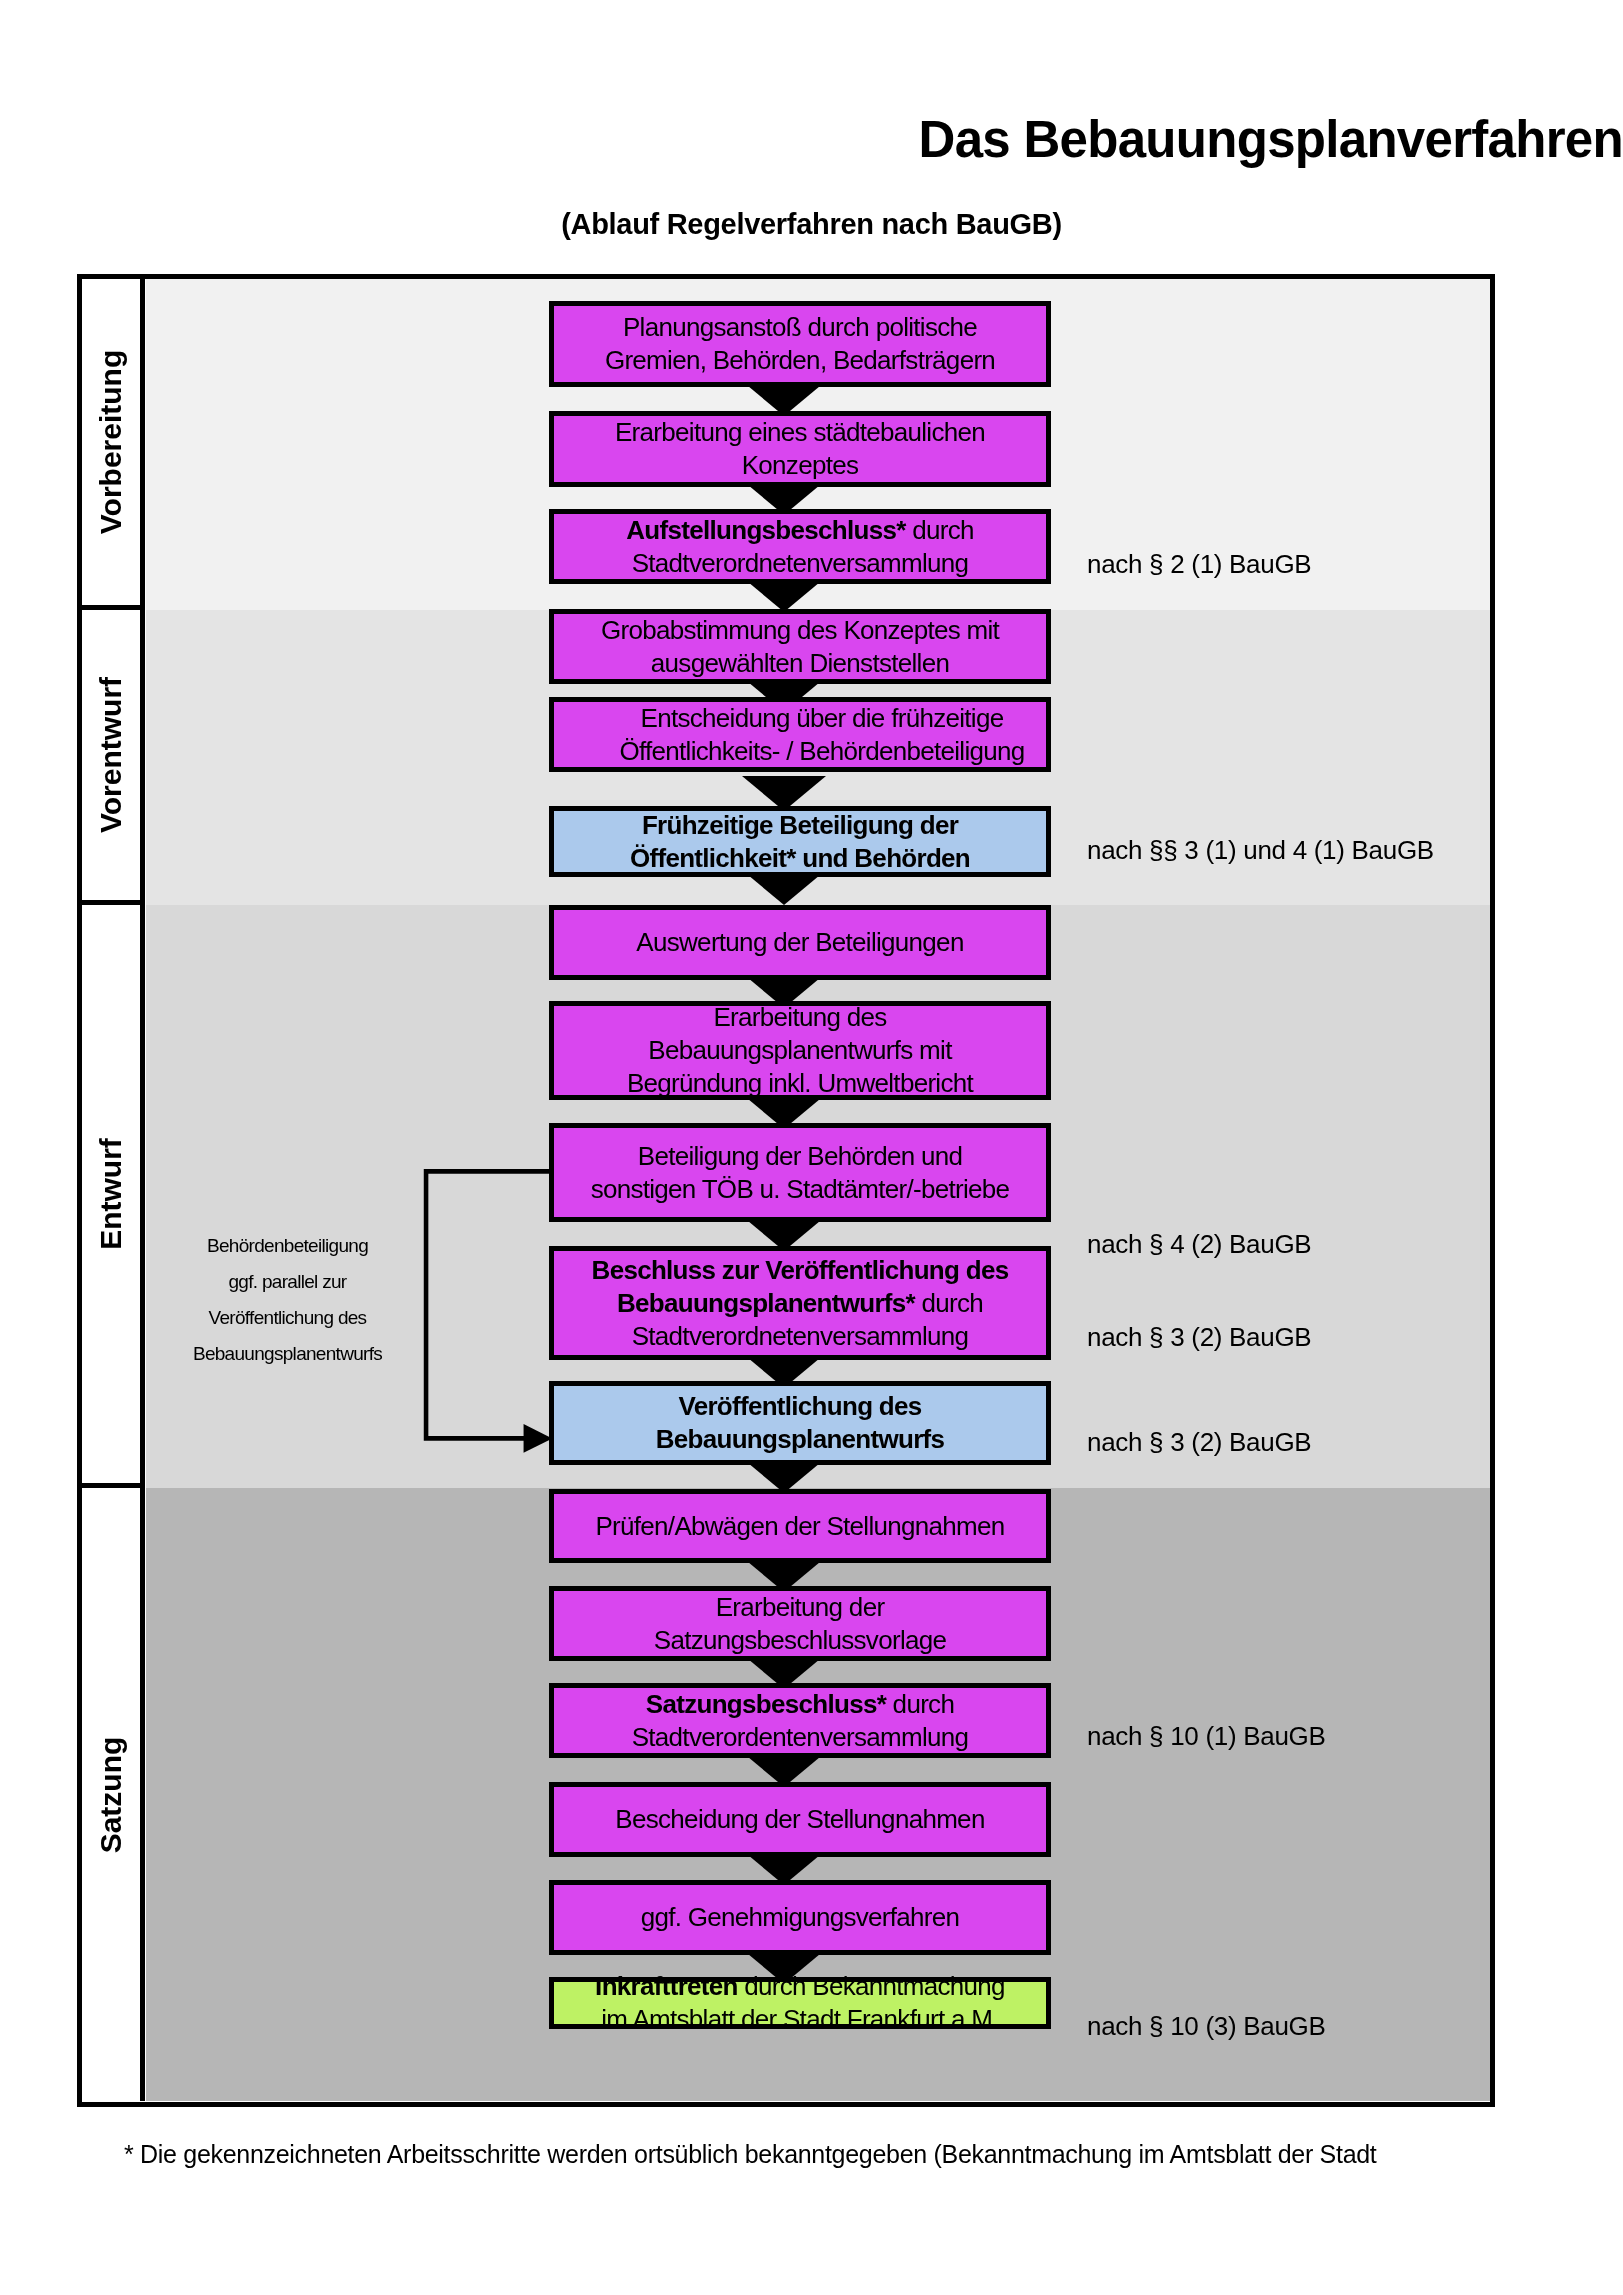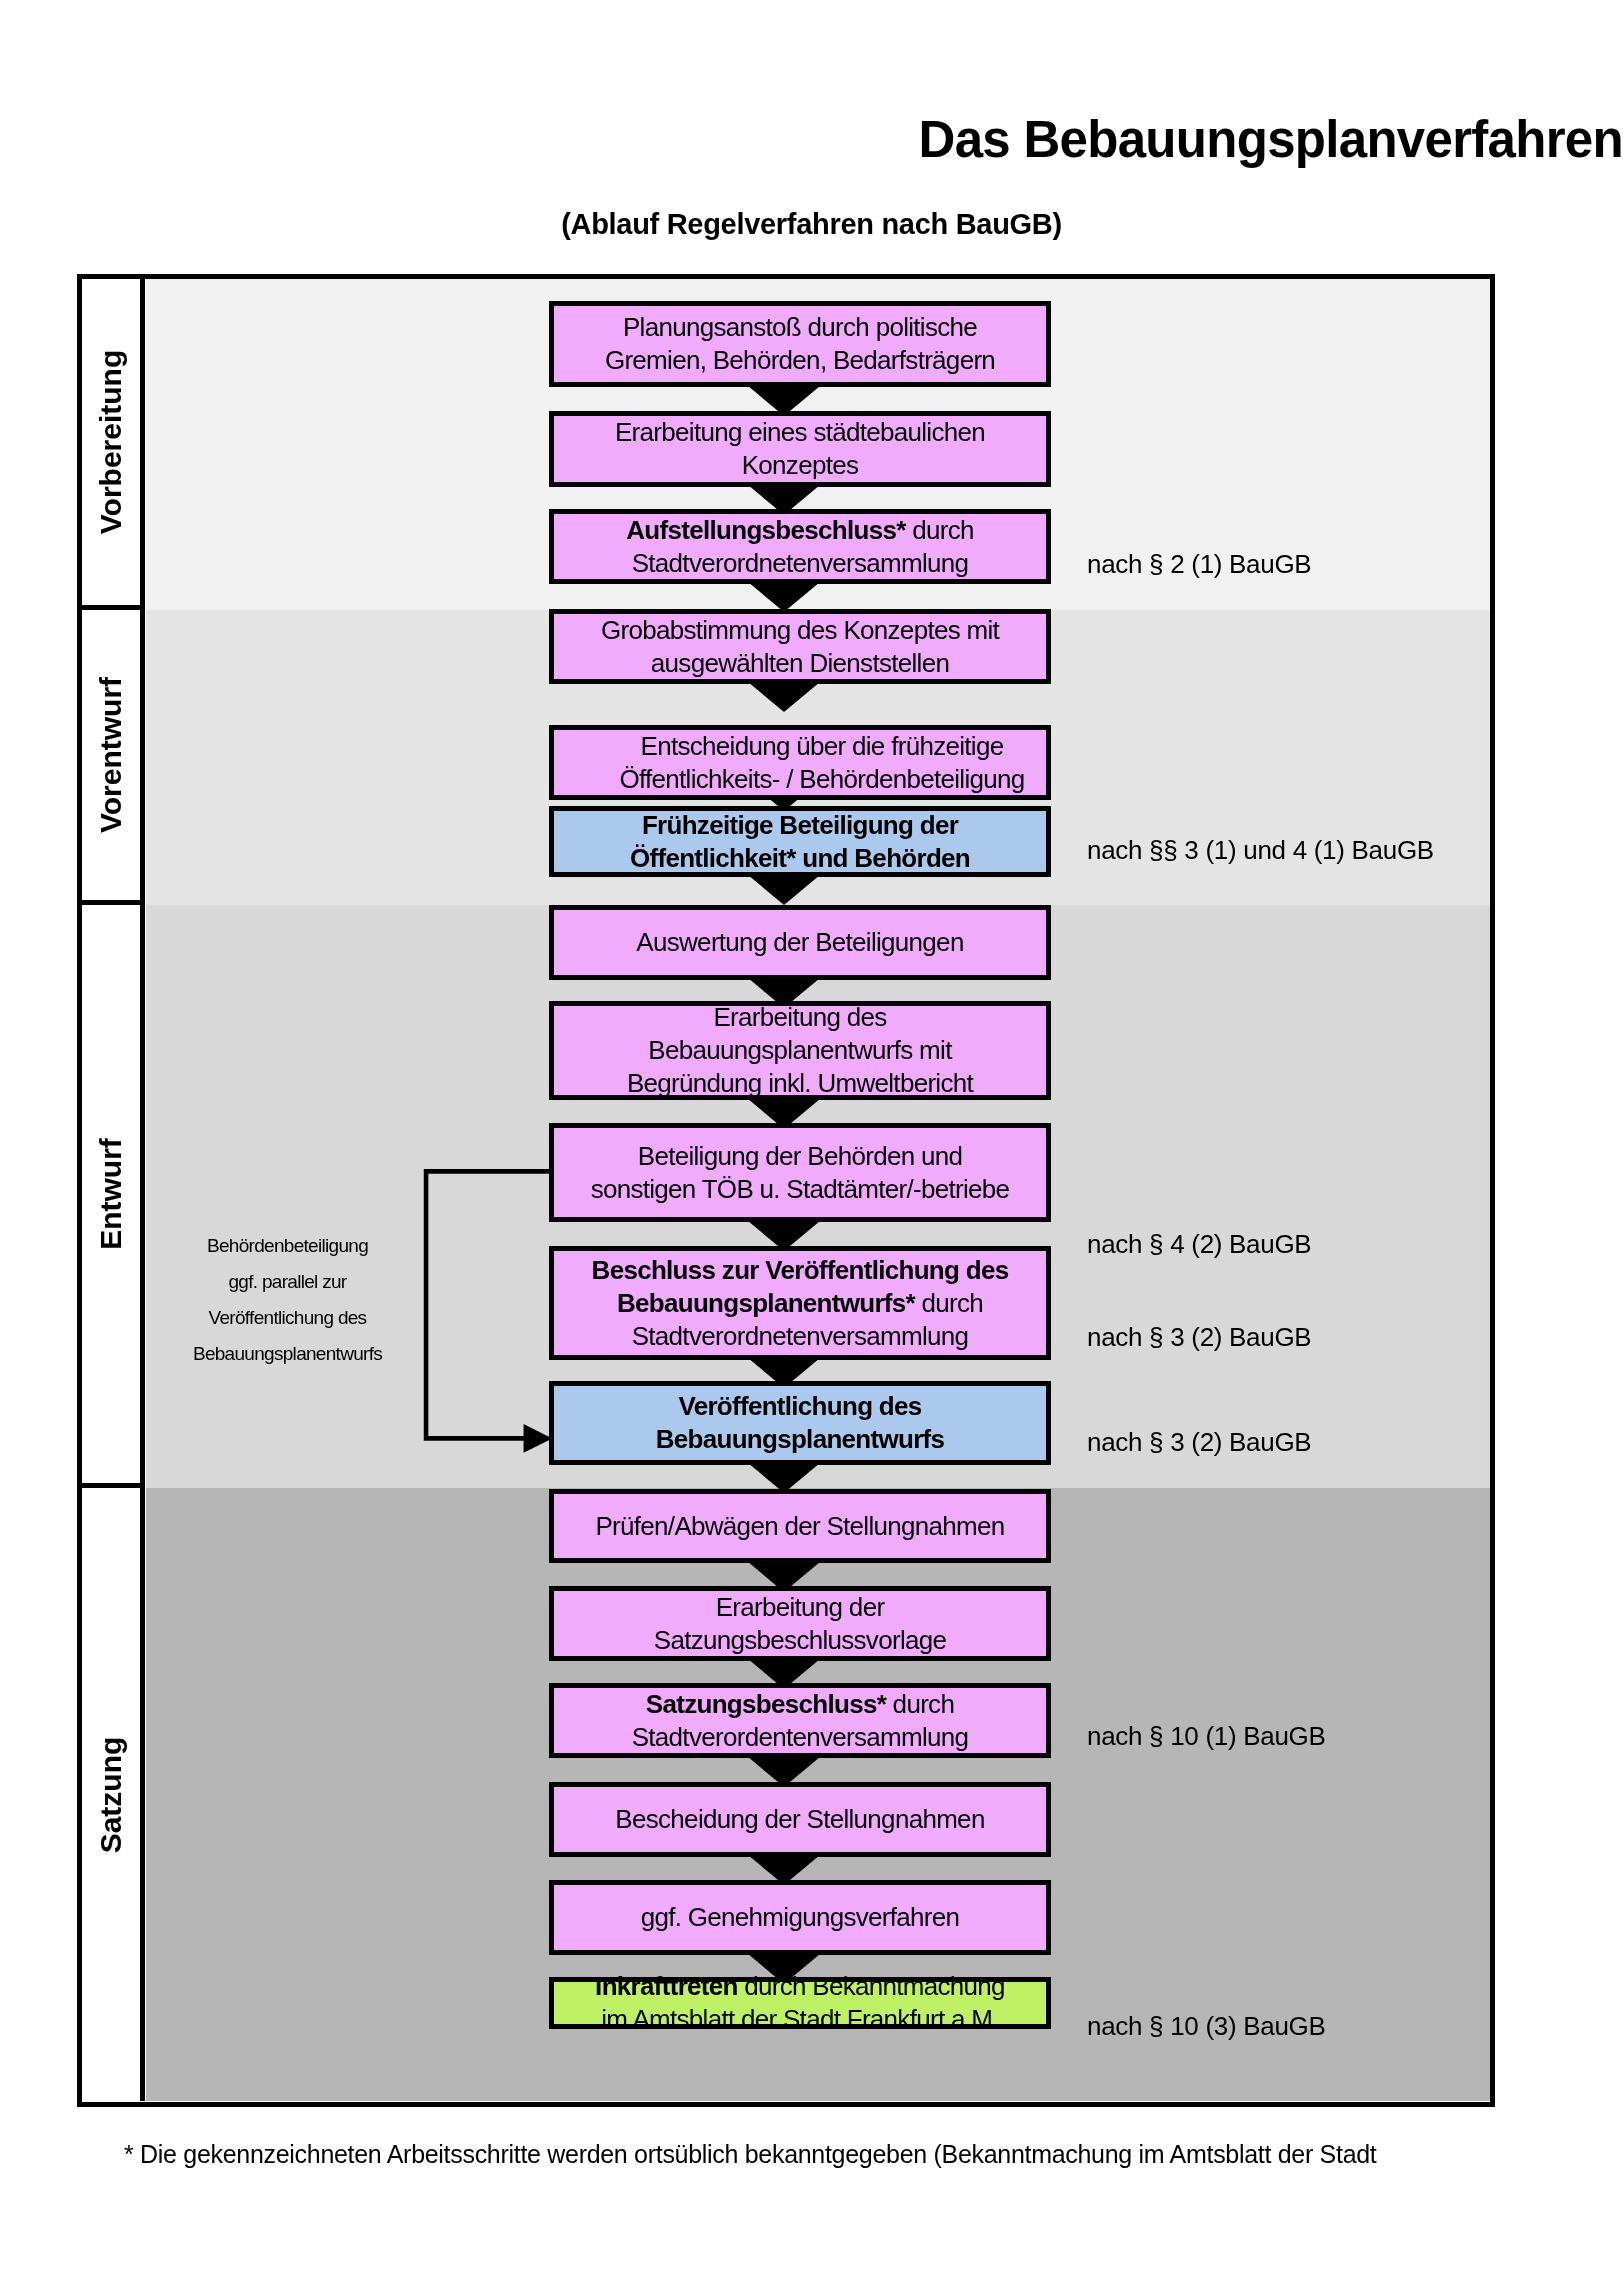--- a/index.html
+++ b/index.html
@@ -29,21 +29,21 @@
     border-right:5.2px solid #000;box-sizing:border-box;
     display:flex;align-items:center;justify-content:center;
   }
   .phase-cell.bordered{border-bottom:5.2px solid #000;}
   .phase-cell span{
     transform:rotate(-90deg);white-space:nowrap;
     font-size:30px;font-weight:bold;letter-spacing:0px;
   }
   .flowbox{
     position:absolute;left:549px;width:502px;
-    background:#f0abfc;border:5.2px solid #000;box-sizing:border-box;
+    background:#d946ef;border:5.2px solid #000;box-sizing:border-box;
     display:flex;flex-direction:column;align-items:center;justify-content:center;
     text-align:center;font-size:26px;line-height:33px;letter-spacing:-0.7px;
   }
   .flowbox .bl{white-space:nowrap;}
   .flowbox .seg-b{font-weight:bold;}
   .arrow{
     position:absolute;width:0;height:0;
     border-left:42px solid transparent;border-right:42px solid transparent;
     border-top:35px solid #000;
   }
@@ -117,21 +117,21 @@
         <div class="bl"><span class="seg-r">Konzeptes</span></div>
       </div>
       <div class="flowbox" style="top: 509px; height: 75px;">
         <div class="bl"><span class="seg-b">Aufstellungsbeschluss*</span><span class="seg-r"> durch</span></div>
         <div class="bl"><span class="seg-r">Stadtverordnetenversammlung</span></div>
       </div>
       <div class="flowbox" style="top: 609px; height: 75px;">
         <div class="bl"><span class="seg-r">Grobabstimmung des Konzeptes mit</span></div>
         <div class="bl"><span class="seg-r">ausgewählten Dienststellen</span></div>
       </div>
-      <div class="flowbox" style="top: 725px; height: 75px; padding-left: 44px;">
+      <div class="flowbox" style="top: 697px; height: 75px; padding-left: 44px;">
         <div class="bl"><span class="seg-r">Entscheidung über die frühzeitige</span></div>
         <div class="bl"><span class="seg-r">Öffentlichkeits- / Behördenbeteiligung</span></div>
       </div>
       <div class="flowbox" style="top: 806px; height: 71px; background: rgb(171, 201, 236);">
         <div class="bl"><span class="seg-b">Frühzeitige Beteiligung der</span></div>
         <div class="bl"><span class="seg-b">Öffentlichkeit* und Behörden</span></div>
       </div>
       <div class="flowbox" style="top: 905px; height: 75px;">
         <div class="bl"><span class="seg-r">Auswertung der Beteiligungen</span></div>
       </div>

